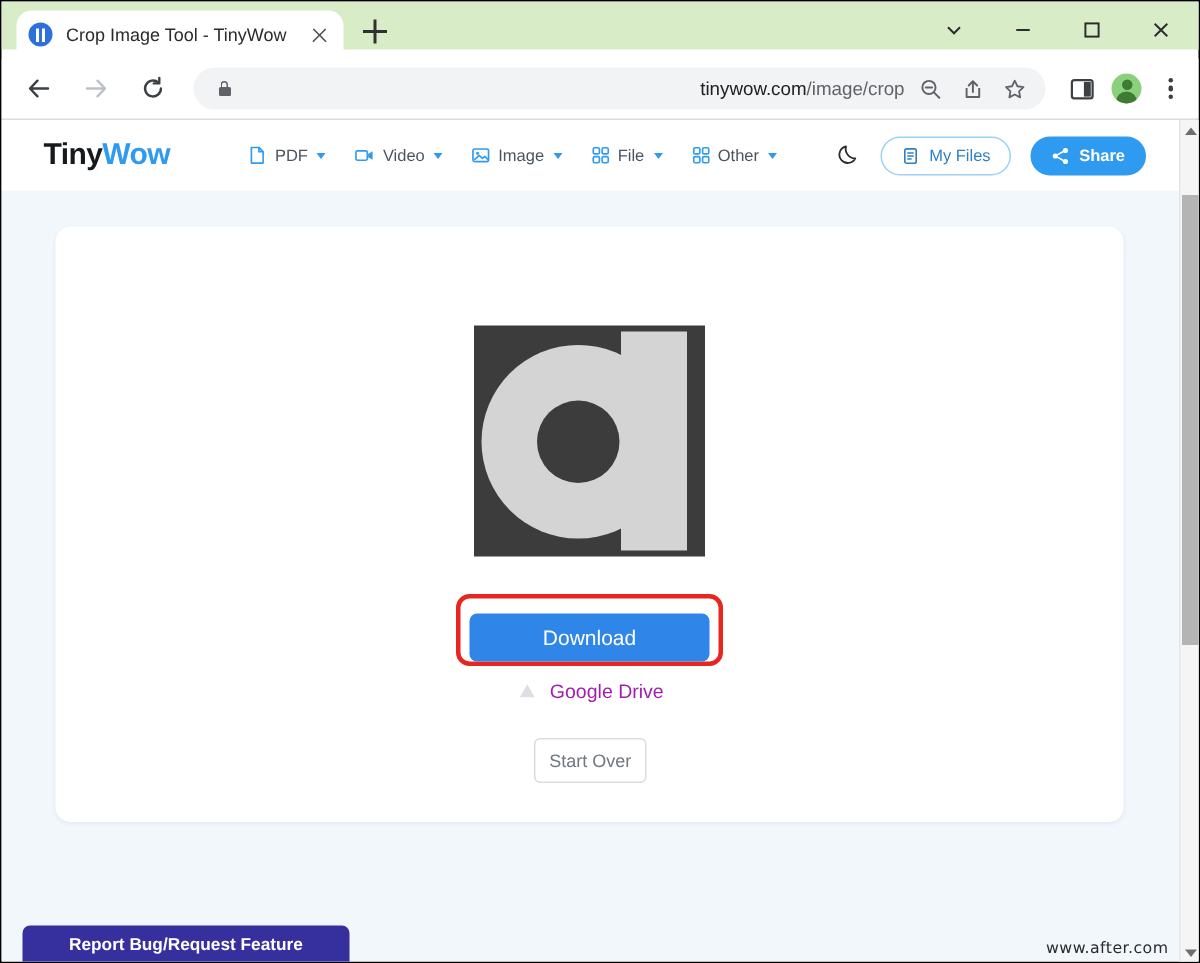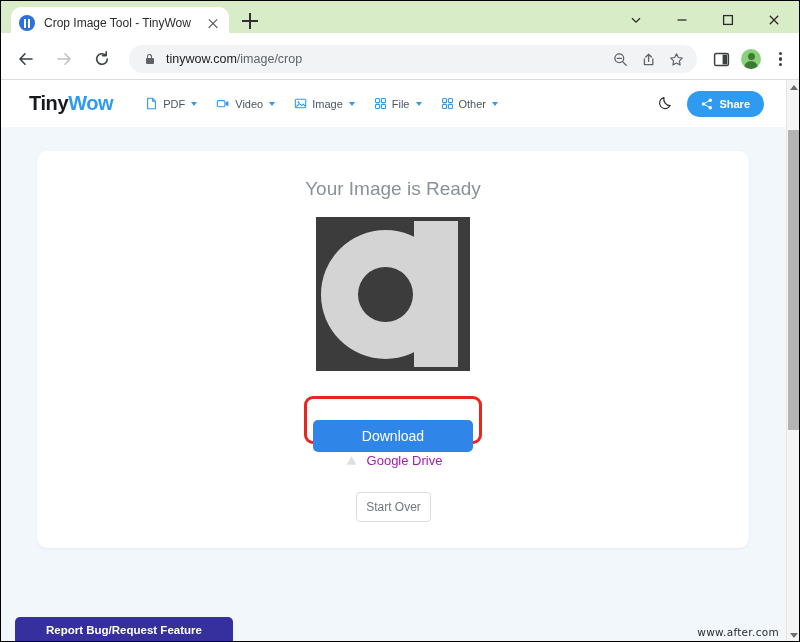--- a/index.html
+++ b/index.html
@@ -163,20 +163,21 @@
     border: 1.4px solid #5f6368;
     border-bottom: none;
     border-radius: 3px 3px 0 0;
     box-sizing: border-box;
   }
   .url {
     font-size: 12.5px;
     color: #202124;
     white-space: nowrap;
     flex: 1 1 auto;
+    text-align: right;
   }
   .url .dim { color: #5f6368; }
   .omni-icon {
     width: 22px; height: 22px;
     margin-left: 6px;
     flex: 0 0 auto;
     display: flex;
     align-items: center;
     justify-content: center;
   }
@@ -245,20 +246,21 @@
 
   
   .sitenav {
     position: absolute;
     left: 0; top: 0;
     width: 785px; height: 47px;
     background: #ffffff;
     display: flex;
     align-items: center;
     box-sizing: border-box;
+    gap: 20px;
   }
   .logo {
     font-size: 20px;
     font-weight: bold;
     letter-spacing: -0.4px;
     margin-left: 28px;
     white-space: nowrap;
   }
   .logo .tiny { color: #16191d; }
   .logo .wow  { color: #2f9bf0; }
@@ -387,21 +389,21 @@
   .dl-outline {
     position: absolute;
     left: 0; top: 0;
     width: 100%; height: 100%;
     border: 3px solid #e8261f;
     border-radius: 9px;
     box-sizing: border-box;
   }
   .dl-button {
     position: absolute;
-    left: 9px; top: 24px;
+    left: 9px; top: 13px;
     width: 160px; height: 32px;
     background: #2f86e8;
     border-radius: 5px;
     display: flex;
     align-items: center;
     justify-content: center;
     color: #ffffff;
     font-size: 14px;
     box-sizing: border-box;
   }
@@ -667,34 +669,40 @@
           <span class="chev"></span>
         </div>
       </div>
 
       <div class="nav-right">
         <div class="moon">
           <svg width="17" height="17" viewBox="0 0 17 17">
               <path d="M13.2 10.6 A5.6 5.6 0 1 1 7 2.6 A6.4 6.4 0 0 0 13.2 10.6 Z" stroke="#2b2b2b" stroke-width="1.2" fill="none" stroke-linejoin="round"></path>
             </svg>
         </div>
+        <div class="myfiles">
+          <svg width="12" height="12" viewBox="0 0 12 12">
+              <rect x="2.2" y="1.2" width="7.6" height="9.6" rx="1.2" stroke="#2f7fc4" stroke-width="1.1" fill="none"></rect>
+              <path d="M4.2 4 H7.8 M4.2 6 H7.8 M4.2 8 H6.4" stroke="#2f7fc4" stroke-width="1" stroke-linecap="round"></path>
+            </svg>
+          <span>My Files</span>
+        </div>
         <div class="sharebtn">
           <svg width="12" height="12" viewBox="0 0 12 12">
               <circle cx="9.3" cy="2.3" r="1.7" fill="#ffffff"></circle>
               <circle cx="2.5" cy="6" r="1.7" fill="#ffffff"></circle>
               <circle cx="9.3" cy="9.7" r="1.7" fill="#ffffff"></circle>
               <path d="M3.9 5.2 L7.9 3 M3.9 6.8 L7.9 9" stroke="#ffffff" stroke-width="1"></path>
             </svg>
           <span>Share</span>
         </div>
       </div>
     </div>
 
     <div class="card">
-      <h1 class="ready-title">Your Image is Ready</h1>
 
       <div class="thumb">
         <span class="ring"></span>
         <span class="hole"></span>
         <span class="bar"></span>
       </div>
 
       <div class="dl-wrap">
         <span class="dl-outline"></span>
         <div class="dl-button">

